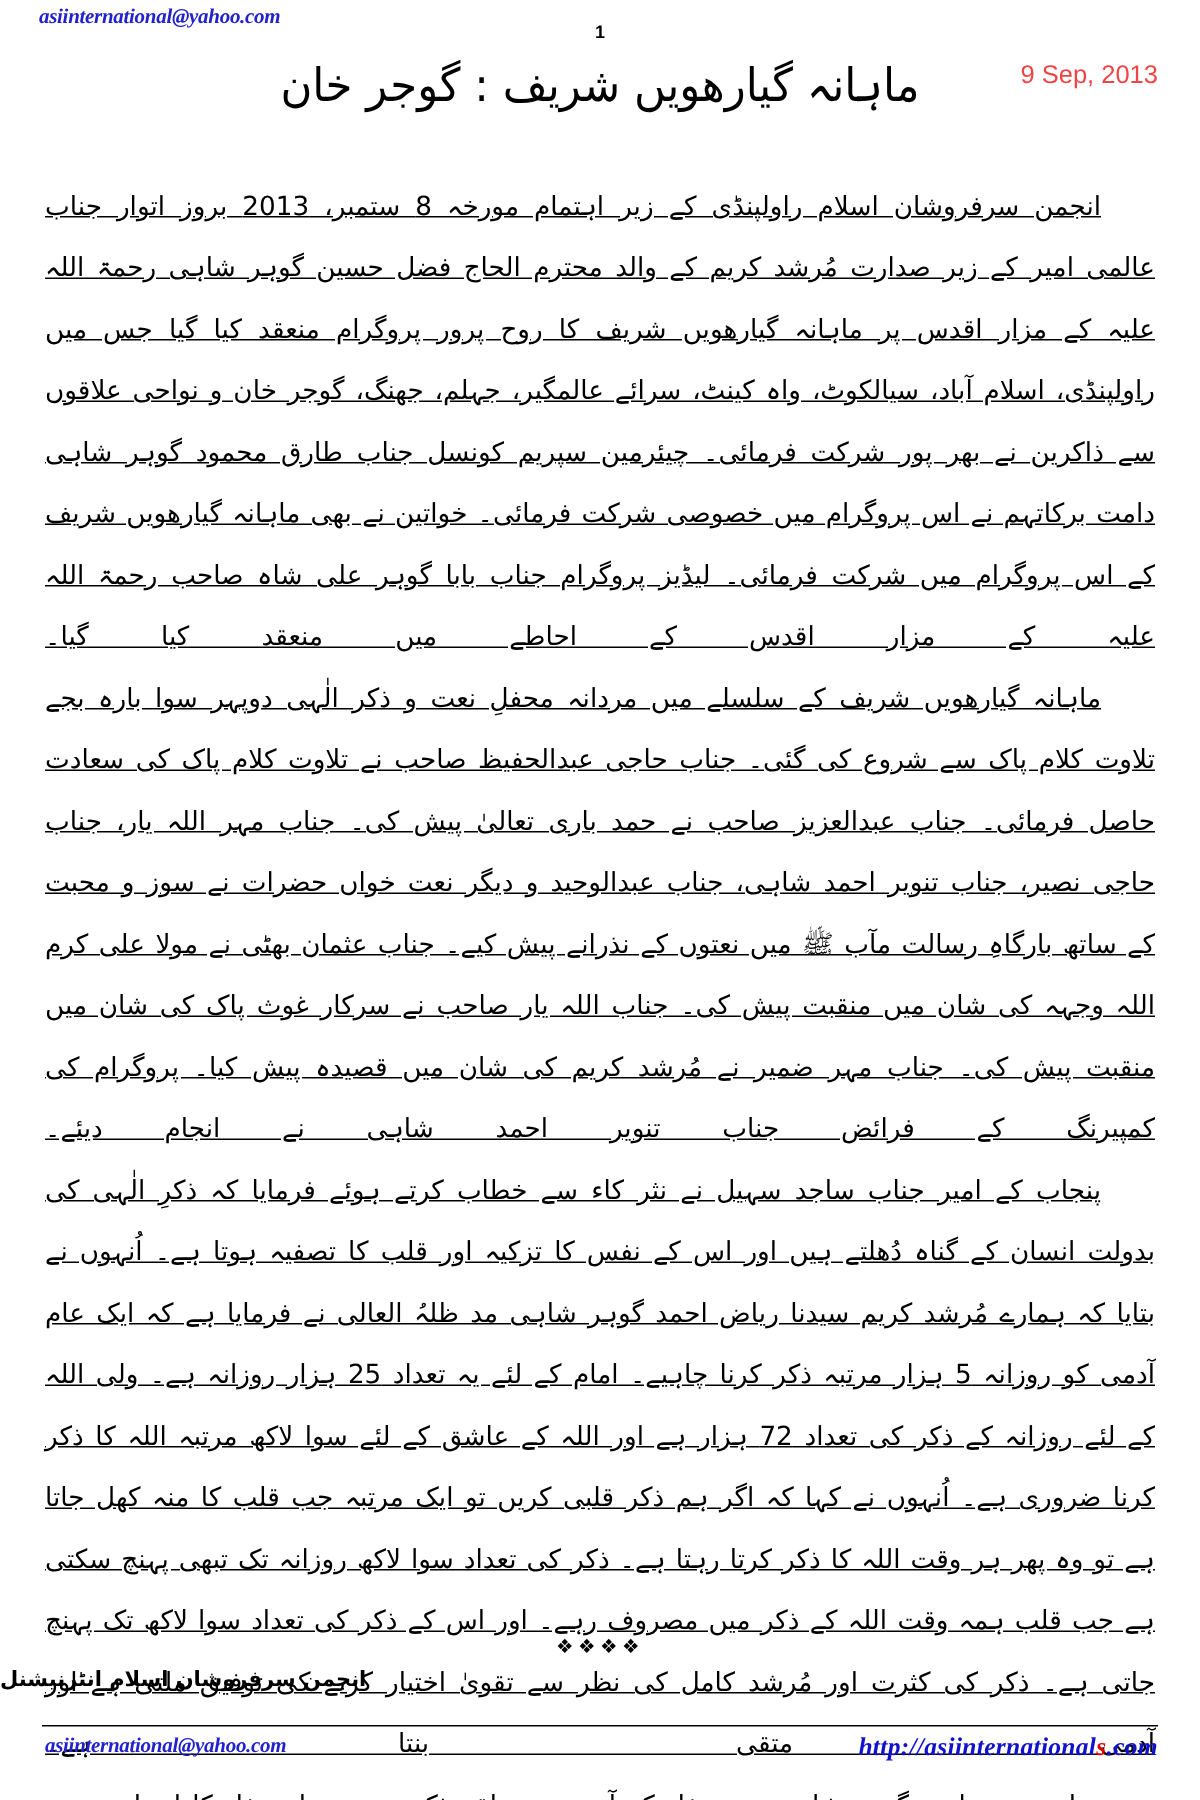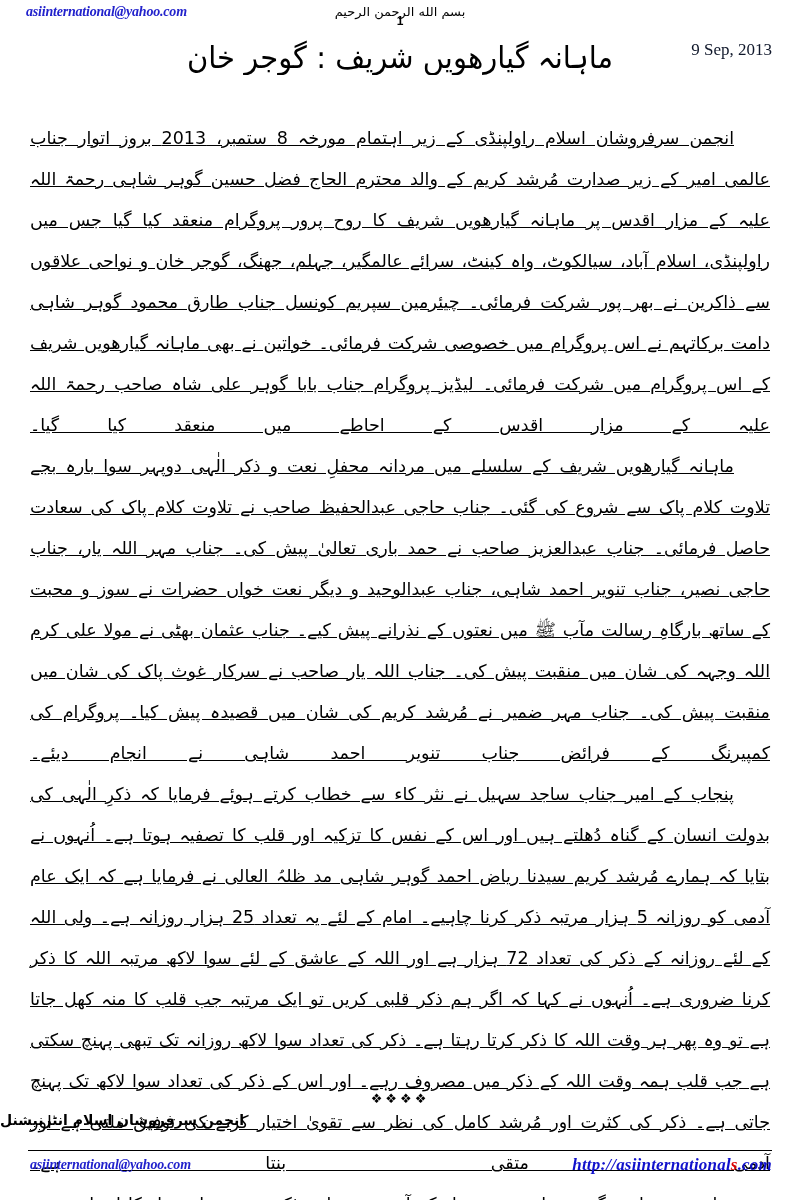--- a/index.html
+++ b/index.html
@@ -72,23 +72,23 @@
     font-size: 12px;
     font-weight: bold;
     color: #000;
   }
 
   .hdr-date {
     position: absolute;
     top: 40px;
     right: 28px;
     direction: ltr;
-    font-family: Liberation Serif, serif;
+    font-family: Liberation Sans, sans-serif;
     font-size: 17px;
-    color: #0f172a;
+    color: #ef4444;
     white-space: nowrap;
   }
 
   .hdr-title {
     position: absolute;
     top: 36px;
     left: 0;
     right: 0;
     text-align: center;
     direction: rtl;
@@ -207,23 +207,20 @@
 </style>
 </head>
 <body>
 
 <div class="page">
 
   <div class="header">
 
     <div class="hdr-email">asiinternational@yahoo.com</div>
 
-    <div class="hdr-bismillah-wrap">
-      <span class="hdr-bismillah">بسم الله الرحمن الرحيم</span>
-    </div>
 
     <div class="hdr-pagenum">1</div>
 
     <div class="hdr-title">ماہانہ گیارھویں شریف : گوجر خان</div>
 
     <div class="hdr-date">9 Sep, 2013</div>
   </div>
 
   <div class="body-text">
     <p>انجمن سرفروشان اسلام راولپنڈی کے زیر اہتمام مورخہ 8 ستمبر، 2013 بروز اتوار جناب عالمی امیر کے زیر صدارت مُرشد کریم کے والد محترم الحاج فضل حسین گوہر شاہی رحمۃ اللہ علیہ کے مزار اقدس پر ماہانہ گیارھویں شریف کا روح پرور پروگرام منعقد کیا گیا جس میں راولپنڈی، اسلام آباد، سیالکوٹ، واہ کینٹ، سرائے عالمگیر، جہلم، جھنگ، گوجر خان و نواحی علاقوں سے ذاکرین نے بھر پور شرکت فرمائی۔ چیئرمین سپریم کونسل جناب طارق محمود گوہر شاہی دامت برکاتہم نے اس پروگرام میں خصوصی شرکت فرمائی۔ خواتین نے بھی ماہانہ گیارھویں شریف کے اس پروگرام میں شرکت فرمائی۔ لیڈیز پروگرام جناب بابا گوہر علی شاہ صاحب رحمۃ اللہ علیہ کے مزار اقدس کے احاطے میں منعقد کیا گیا۔</p>

